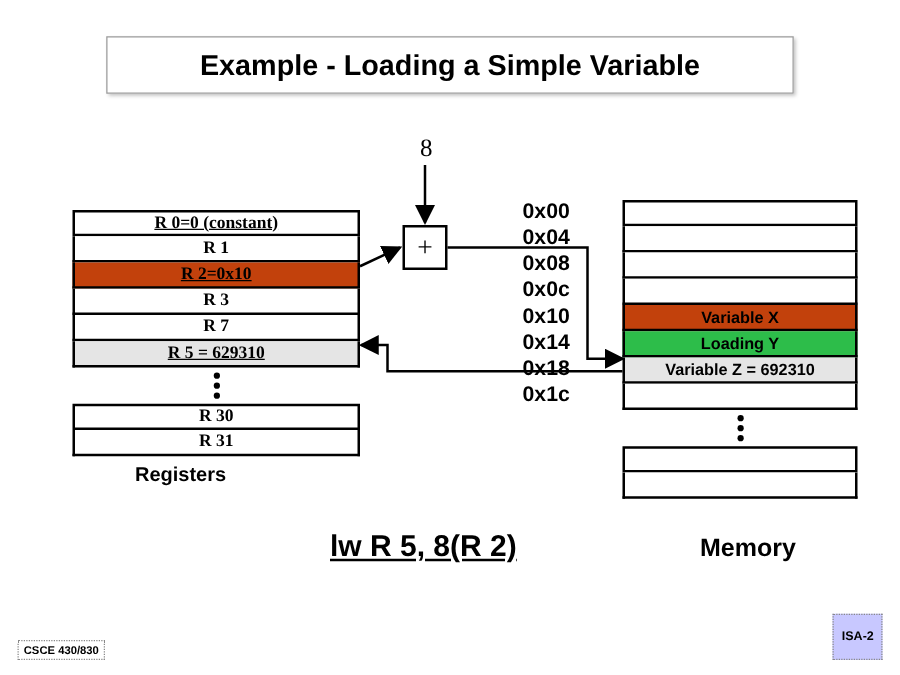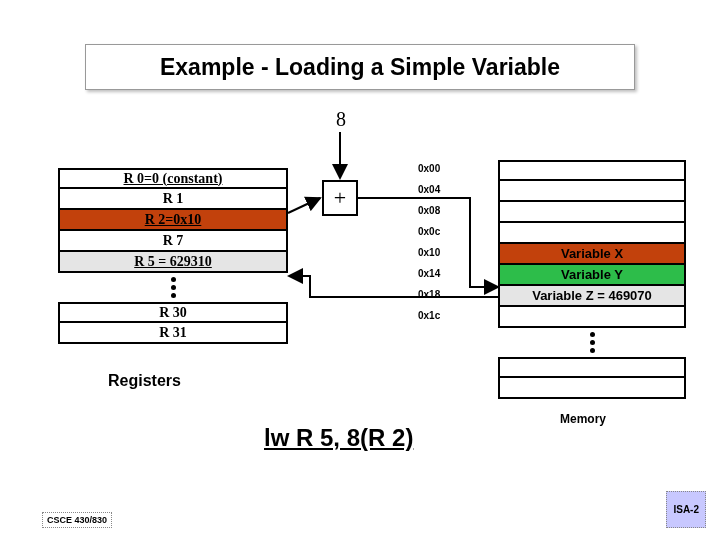--- a/index.html
+++ b/index.html
@@ -6,21 +6,21 @@
   body {
     margin: 0;
     width: 720px;
     height: 540px;
     background: #fff;
     font-family: Arial, Helvetica, sans-serif;
     position: relative;
   }
   .title-box {
     position: absolute;
-    left: 85px; top: 44px;
+    left: 85px; top: 29px;
     width: 550px; height: 46px;
     border: 1px solid #999;
     box-shadow: 2px 2px 3px rgba(0,0,0,0.25);
     display: flex;
     align-items: center;
     justify-content: center;
     font-weight: bold;
     font-size: 23px;
   }
   .offset-label {
@@ -82,41 +82,40 @@
     align-items: center;
     justify-content: center;
     font-size: 22px;
     font-family: "Times New Roman", serif;
   }
   .addr-list {
     position: absolute;
     left: 418px; top: 158px;
     width: 60px;
     font-family: Arial, sans-serif;
-    font-size: 10px;
+    font-size: 17px;
     font-weight: bold;
   }
   .addr-list div { height: 21px; display:flex; align-items:center; }
   svg.wires { position: absolute; left:0; top:0; width:720px; height:540px; pointer-events:none; }
   .instr {
     position: absolute;
     left: 264px; top: 424px;
     font-size: 24px;
     font-weight: bold;
     text-decoration: underline;
   }
-  .mem-label { position:absolute; left: 560px; top: 412px; font-size:12px; font-weight:bold; }
+  .mem-label { position:absolute; left: 560px; top: 428px; font-size:20px; font-weight:bold; }
   .footer-left {
     position: absolute;
     left: 14px; bottom: 12px;
     font-size: 9px;
     font-weight: bold;
     border: 1px dotted #888;
     padding: 2px 4px;
-    margin-left: 28px;
   }
   .footer-right {
     position: absolute;
     right: 14px; bottom: 12px;
     font-size: 10px;
     font-weight: bold;
     background: #c8c8ff;
     border: 1px dotted #888;
     padding: 12px 6px;
   }
@@ -133,20 +132,23 @@
 <div class="regfile">
   <div id="reg-top">
       <div class="row bg-white ">
         <span class="u">R 0=0 (constant)</span>
       </div>
       <div class="row bg-white ">
         <span>R 1</span>
       </div>
       <div class="row bg-red ">
         <span class="u">R 2=0x10</span>
+      </div>
+      <div class="row bg-white ">
+        <span>R 3</span>
       </div>
       <div class="row bg-white ">
         <span>R 7</span>
       </div>
       <div class="row bg-yellow ">
         <span class="u">R 5 = 629310</span>
       </div>
     </div>
   <div class="dots">
     <span class="dot"></span>
@@ -190,24 +192,24 @@
       <div class="row bg-white mem-row">
         <span></span>
       </div>
       <div class="row bg-white mem-row">
         <span></span>
       </div>
       <div class="row bg-red mem-row">
         <span>Variable X</span>
       </div>
       <div class="row bg-green mem-row">
-        <span>Variable Y</span>
+        <span>Loading Y</span>
       </div>
       <div class="row bg-yellow mem-row">
-        <span>Variable Z = 469070</span>
+        <span>Variable Z = 692310</span>
       </div>
       <div class="row bg-white mem-row">
         <span></span>
       </div>
     </div>
   <div class="dots">
     <span class="dot"></span>
       <span class="dot"></span>
       <span class="dot"></span>
   </div>

